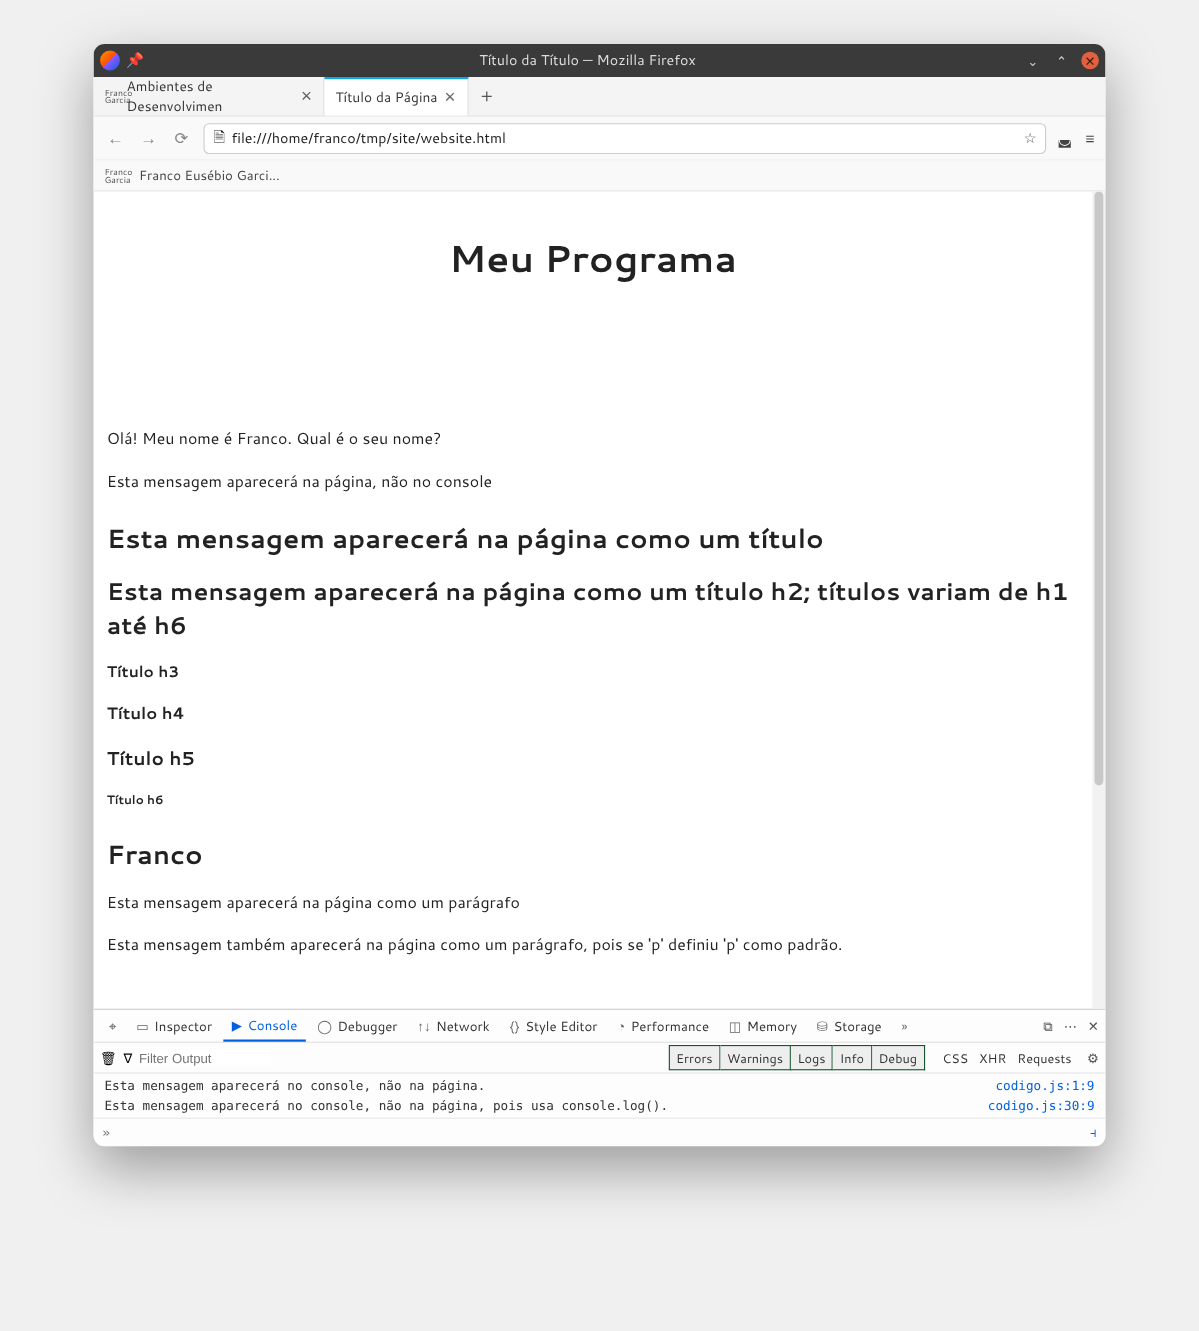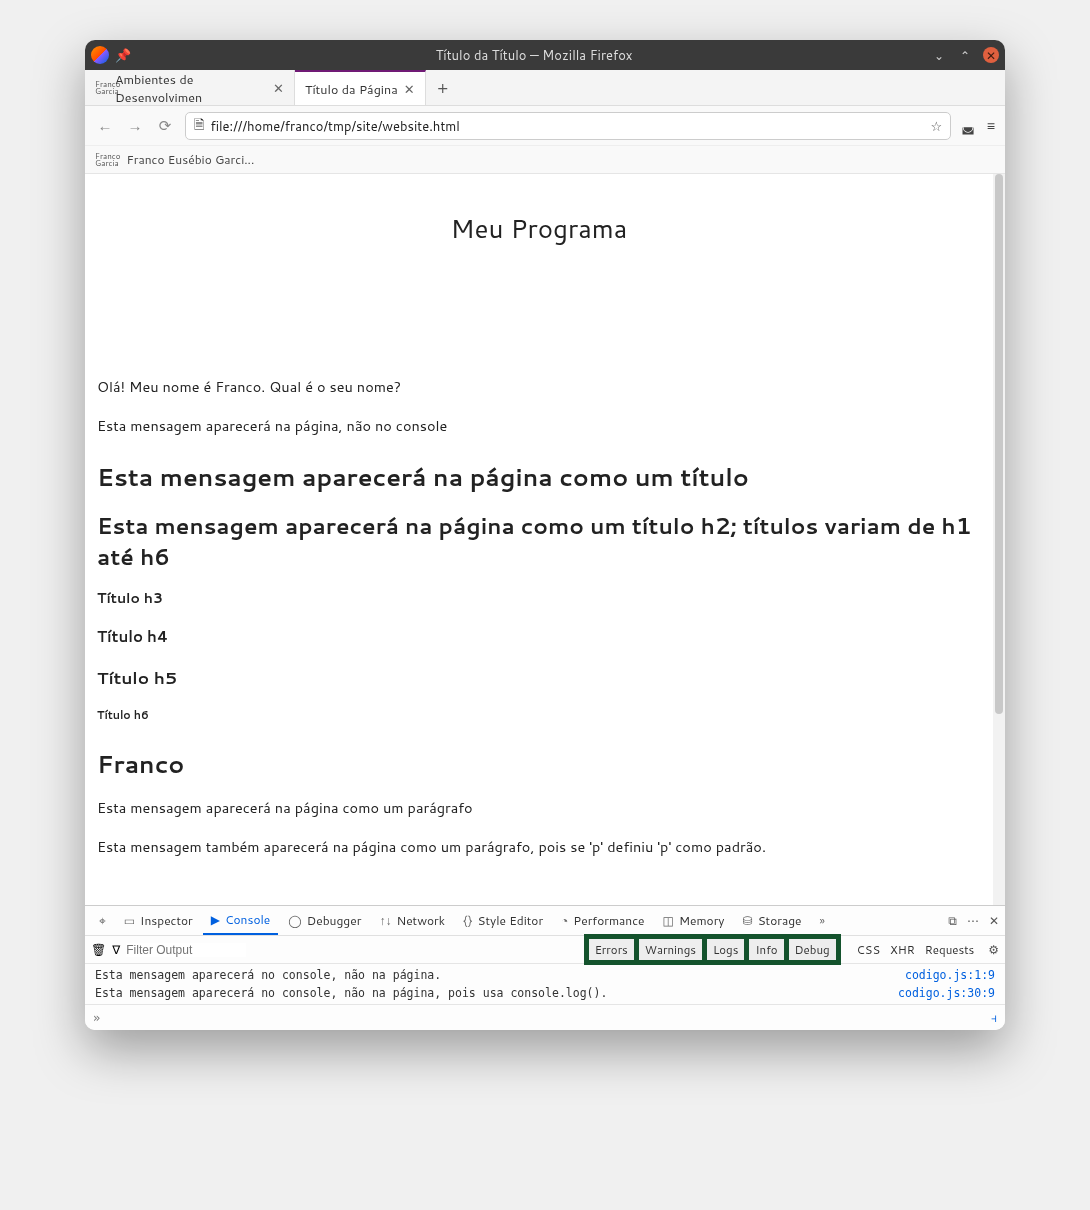--- a/index.html
+++ b/index.html
@@ -52,21 +52,21 @@
   .tab {
     display:flex; align-items:center;
     padding:0 10px;
     border-right:1px solid #ddd;
     font-size:12.5px;
     color:#333;
     max-width:210px;
     gap:6px;
   }
   .tab .close-x { color:#666; font-size:13px; margin-left:auto;}
-  .tab.active { background:#fff; border-top:2px solid #701a75; }
+  .tab.active { background:#fff; border-top:2px solid #0ea5e9; }
   .tab .favicon { width:14px; height:14px; font-size:8px; line-height:7px; color:#555;}
   .newtab { width:34px; display:flex; align-items:center; justify-content:center; font-size:16px; color:#555;}
   .toolbar {
     background:#f9f9f9;
     height:40px;
     display:flex;
     align-items:center;
     padding:0 10px;
     gap:10px;
     border-bottom:1px solid #eee;
@@ -104,21 +104,21 @@
     display:flex;
     overflow:hidden;
     height:740px;
   }
   .page {
     flex:1;
     overflow-y:auto;
     padding:10px 12px 30px 12px;
     color:#222;
   }
-  .page h1.center { font-size:26px; font-weight:400; text-align:center; margin:26px 0 130px 0;}
+  .page h1.center { font-size:34px; font-weight:700; text-align:center; margin:26px 0 130px 0;}
   .page p { font-size:14.5px; margin:10px 0 18px 0; }
   .page h1.left { font-size:24px; font-weight:700; margin:24px 0 16px 0;}
   .page h2 { font-size:22px; font-weight:700; margin:10px 0 16px 0;}
   .page h3 { font-size:14px; font-weight:700; margin:10px 0 18px 0;}
   .page h4 { font-size:15px; font-weight:700; margin:10px 0 18px 0;}
   .page h5 { font-size:17px; font-weight:700; margin:10px 0 18px 0;}
   .page h6 { font-size:11px; font-weight:700; margin:10px 0 18px 0;}
   .scrollbar {
     width:12px; background:#f2f2f2; position:relative;
   }
@@ -136,21 +136,21 @@
   }
   .dt-tab.active { color:#0060df; border-bottom:2px solid #0060df;}
   .dt-tab .ico { font-size:12px; color:#666;}
   .dt-tab.active .ico { color:#0060df;}
   .dt-right { margin-left:auto; display:flex; gap:10px; color:#555;}
   .dt-filterbar {
     display:flex; align-items:center; height:28px; border-bottom:1px solid #e5e5e5; padding:0 6px; gap:6px;
   }
   .dt-filterbar input{ border:none; outline:none; font-size:12px; flex:0 0 auto; width:120px; color:#888;}
   .chipgroup { margin-left:auto; display:flex; gap:0;}
-  .chip { background:#eee; border:5px solid #14532d; padding:2px 6px; font-size:11.5px; color:#333;}
+  .chip { background:#eee; border:1px solid #14532d; padding:2px 6px; font-size:11.5px; color:#333;}
   .chip + .chip { border-left:none;}
   .plain-chips { display:flex; gap:10px; margin-left:10px; font-size:11.5px; color:#333;justify-content:flex-end;}
   .gear { margin-left:8px; color:#555;}
   .dt-log { padding:2px 10px; font-family:Menlo,Consolas,monospace; font-size:11.5px;}
   .dt-row { display:flex; justify-content:space-between; padding:2px 0;}
   .dt-row .msg { color:#333;}
   .dt-row .src { color:#0060df;}
   .dt-input { display:flex; align-items:center; height:26px; border-top:1px solid #e5e5e5; padding:0 8px;}
   .dt-input .prompt { color:#777; font-family:Menlo,monospace; }
   .dt-input .splitico { margin-left:auto; color:#0060df;}

